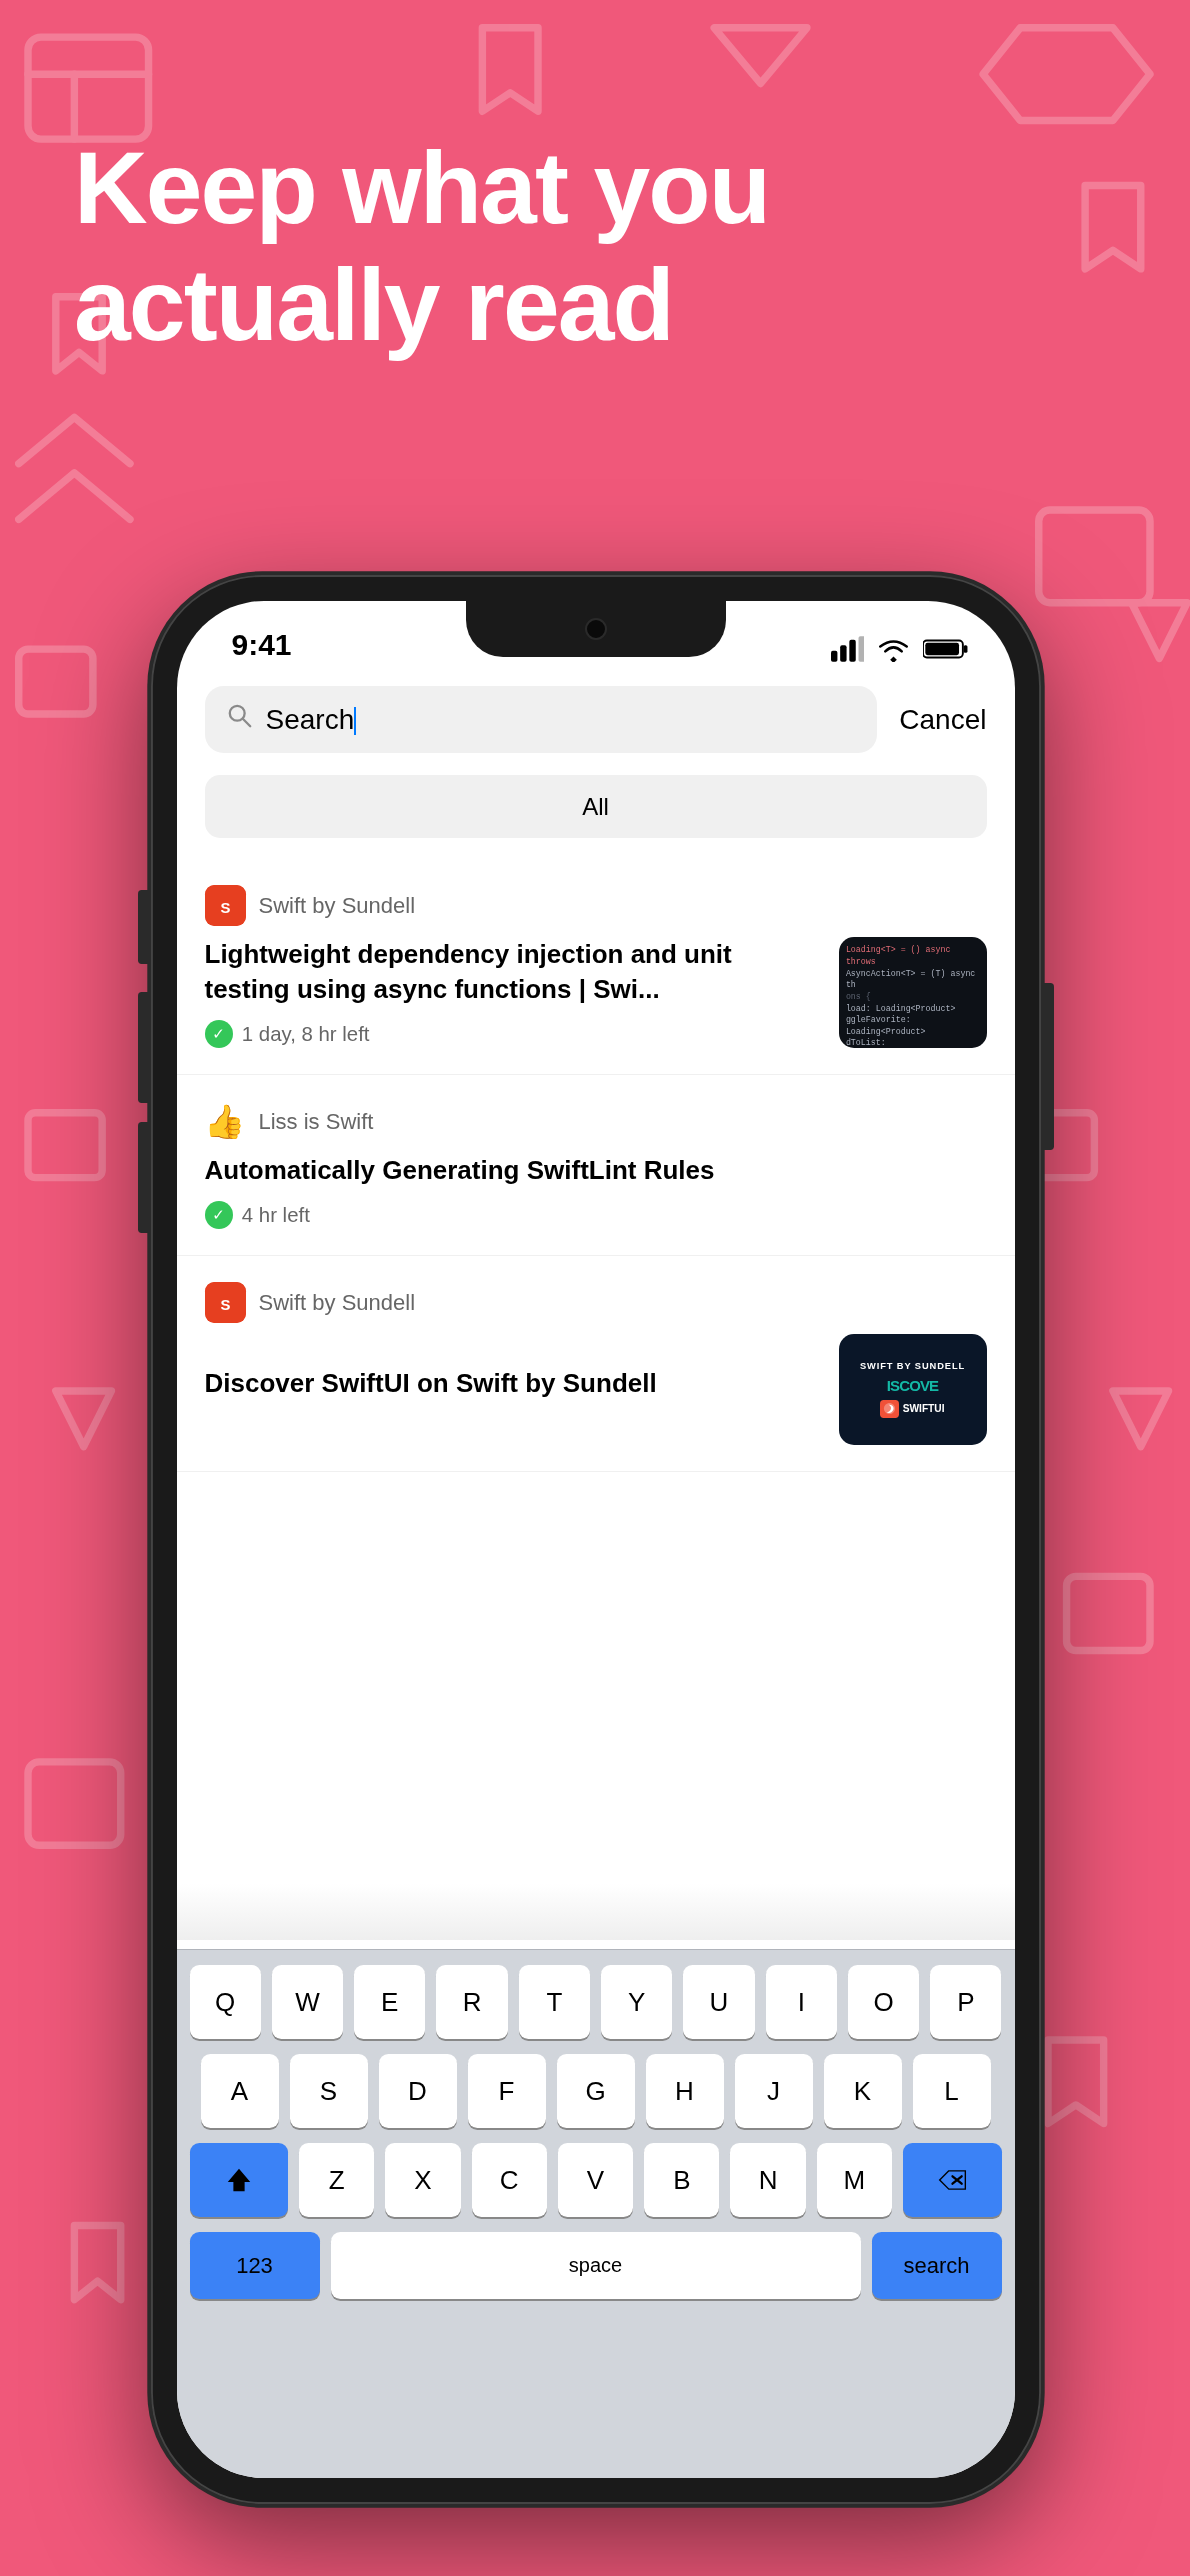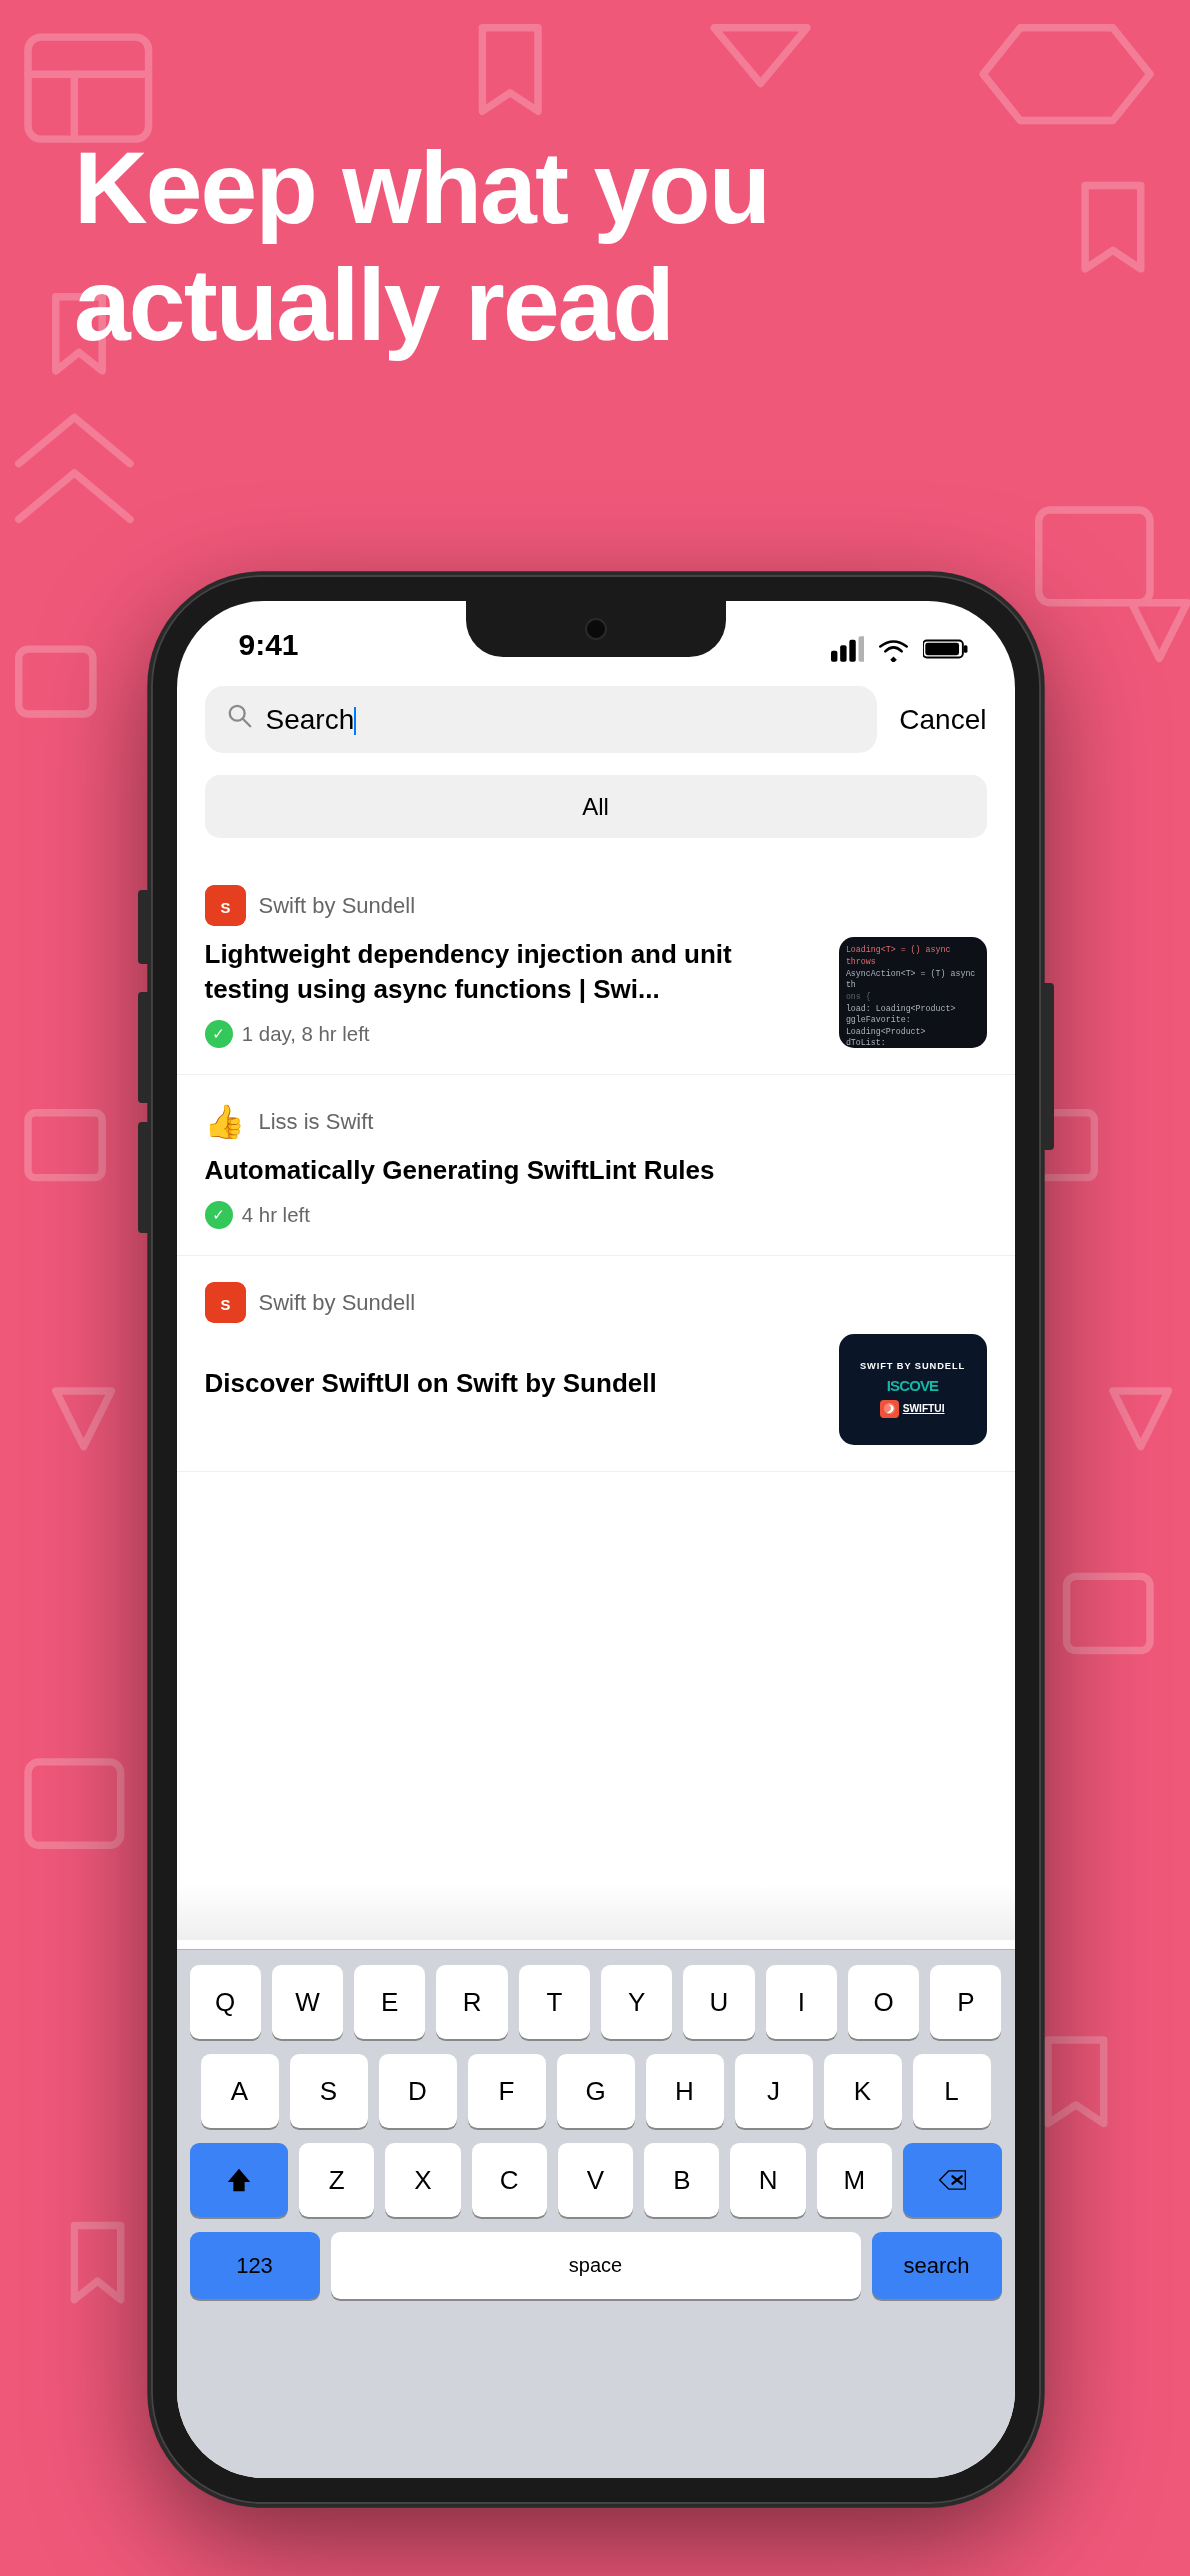--- a/index.html
+++ b/index.html
@@ -125,21 +125,21 @@
       height: 22px;
       background: #0a0a0a;
       border-radius: 50%;
       border: 2.8px solid #2a2a2a;
     }
 
     
     .status-bar {
       position: absolute;
       top: 0;
-      left: 16px;
+      left: 9px;
       right: 0;
       height: 74px;
       display: flex;
       align-items: flex-end;
       padding: 0 46px 13px;
       justify-content: space-between;
       z-index: 9;
     }
     .status-time {
       font-size: 30px;
@@ -343,21 +343,20 @@
       font-weight: 700;
       letter-spacing: -0.9px;
     }
     .thumb-swift-logo {
       display: flex;
       align-items: center;
       gap: 3.7px;
       color: white;
       font-size: 8.3px;
       font-weight: 600;
-      text-decoration: underline;
     }
     .swift-logo-icon {
       width: 18.5px;
       height: 18.5px;
       background: #f05138;
       border-radius: 3.7px;
       display: flex;
       align-items: center;
       justify-content: center;
       color: white;

